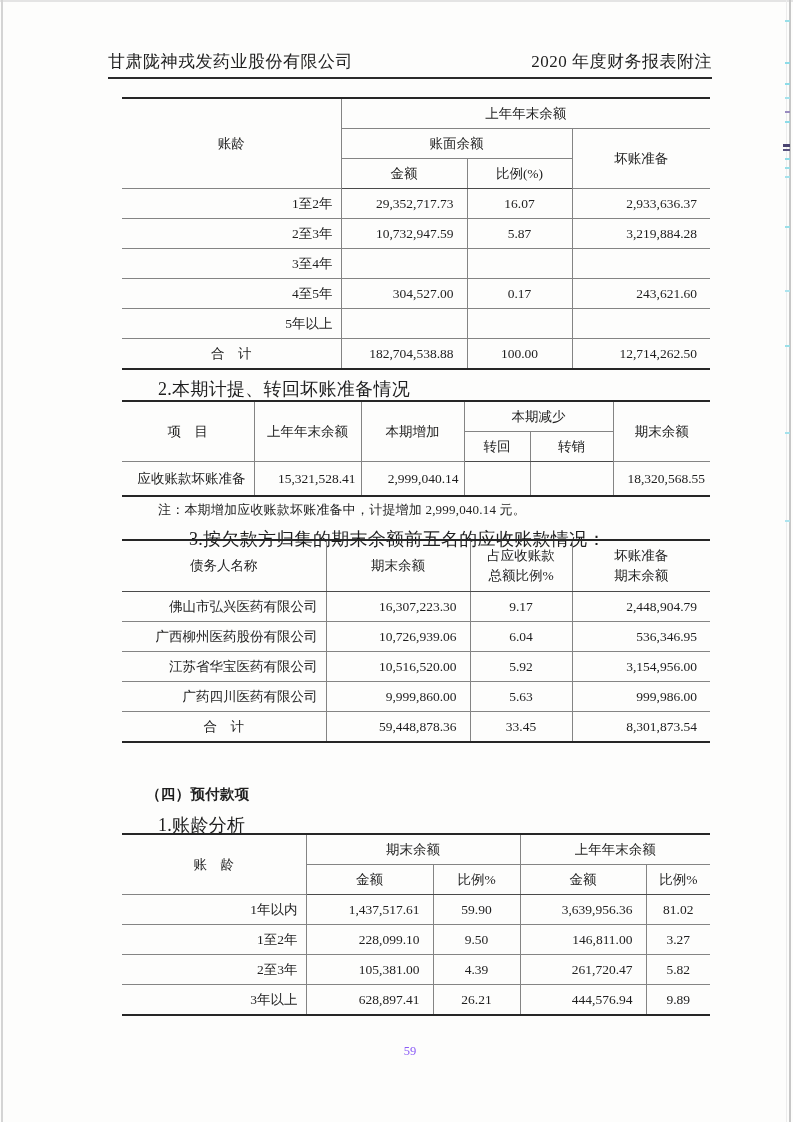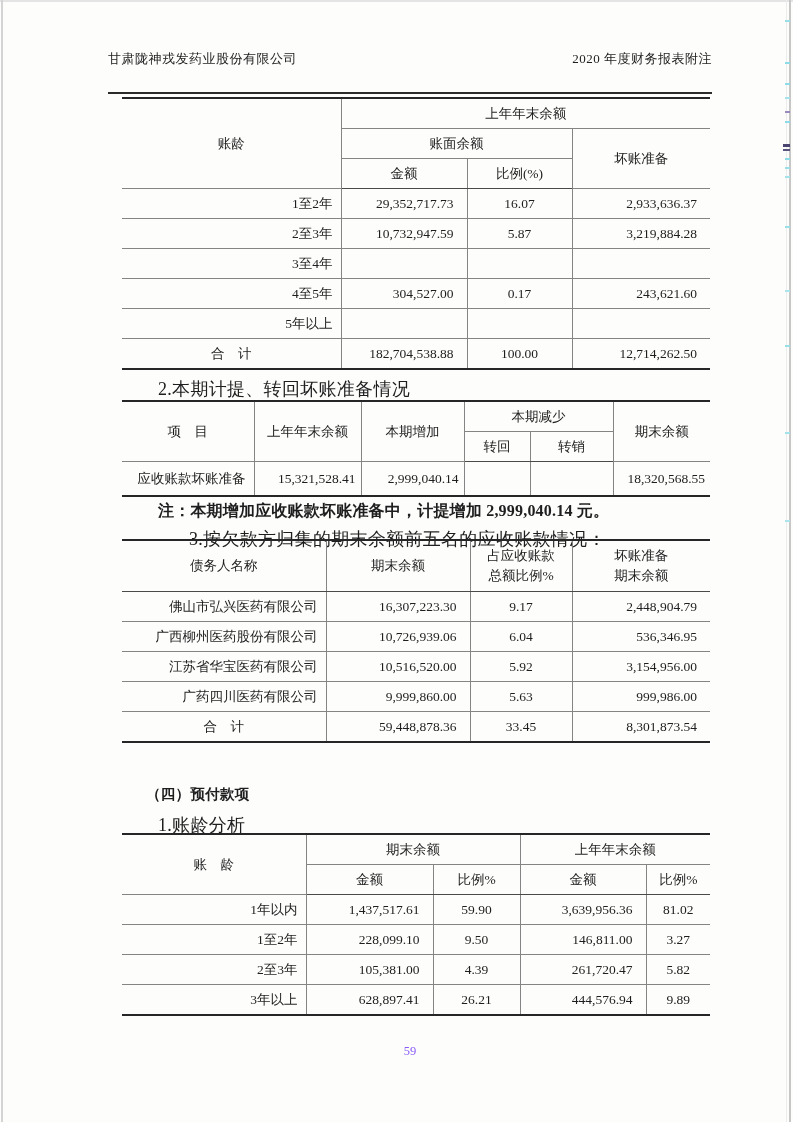--- a/index.html
+++ b/index.html
@@ -9,27 +9,27 @@
     font-family:"Liberation Serif","DejaVu Serif",serif;color:#1e1e1e;
   }
   .edge-top{position:absolute;top:0;left:0;width:100%;height:2px;background:#e4e4e4;}
   .edge-left{position:absolute;left:1px;top:0;width:2px;height:100%;background:#d4d4d4;}
   .edge-right{position:absolute;right:2px;top:0;width:2px;height:100%;background:#c7c7c7;}
   .edge-right2{position:absolute;right:6px;top:0;width:1px;height:100%;background:#ececec;}
 
   .doc-header{
     position:absolute;left:108px;top:50px;width:604px;
     display:flex;justify-content:space-between;align-items:flex-end;
-    padding-bottom:24px;border-bottom:2.5px solid #2b2b2b;font-size:13px;
+    padding-bottom:4px;border-bottom:2.5px solid #2b2b2b;font-size:17px;
     letter-spacing:.5px;
   }
 
   .heading{position:absolute;font-size:18px;letter-spacing:.3px;}
   .heading.bold{font-weight:bold;font-size:14.5px;}
-  .note-line{position:absolute;font-size:16px;letter-spacing:.2px;font-weight:bold;}
+  .note-line{position:absolute;font-size:13px;letter-spacing:.2px;}
 
   table.fin-table{
     position:absolute;left:122px;width:588px;
     border-collapse:collapse;table-layout:fixed;font-size:13.5px;
   }
   .fin-table td{
     border:1px solid #848484;height:29px;padding:0 8px;
     overflow:hidden;white-space:nowrap;vertical-align:middle;
   }
   .fin-table td:first-child{border-left:none;}

